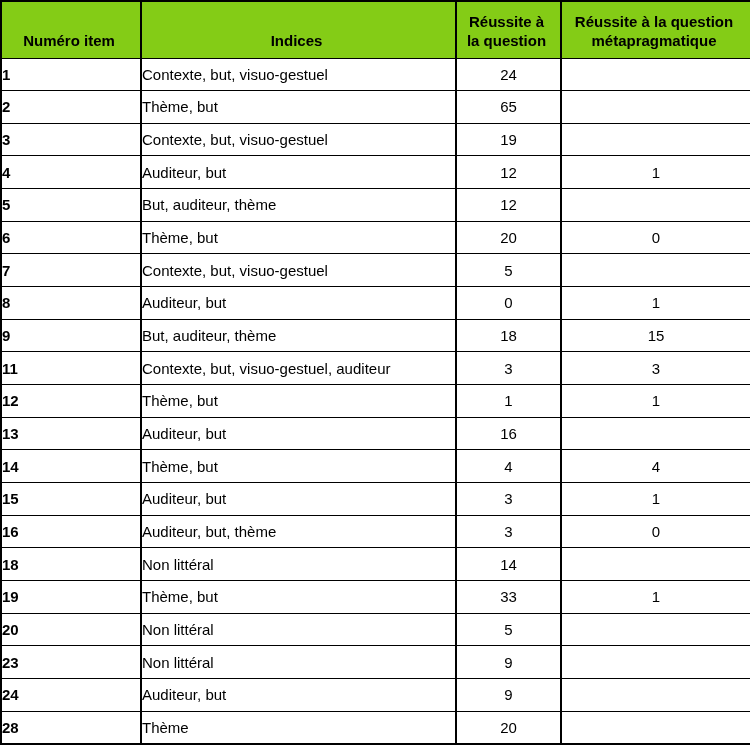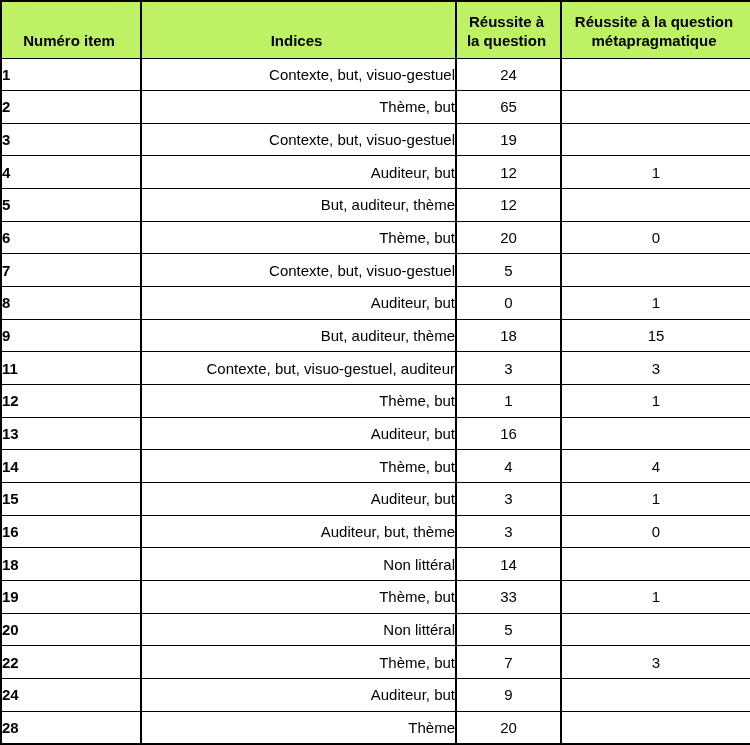--- a/index.html
+++ b/index.html
@@ -32,41 +32,41 @@
   table.results thead tr {
     height: 57px;
   }
 
   table.results th {
     font-weight: bold;
     text-align: center;
     vertical-align: bottom;
     padding: 0 8px 7px 4px;
     line-height: 1.25;
-    background: #bef264;
+    background: #84cc16;
   }
 
   table.results tbody tr {
     height: 26px;
   }
 
   table.results td {
     vertical-align: middle;
     padding: 0;
     background: #ffffff;
   }
 
   td.cell-item {
     font-weight: bold;
     text-align: left;
     padding-left: 7px;
   }
 
   td.cell-indices {
-    text-align: right;
+    text-align: left;
     padding-left: 9px;
   }
 
   td.cell-num {
     text-align: center;
   }
 
   td.cell-shaded {
     background-color: var(--shade, #d9d9d9);
     background-clip: content-box;
@@ -194,24 +194,24 @@
         <td class="cell-num">33</td>
         <td class="cell-num">1</td>
       </tr>
       <tr>
         <td class="cell-item">20</td>
         <td class="cell-indices">Non littéral</td>
         <td class="cell-num">5</td>
         <td class="cell-shaded"></td>
       </tr>
       <tr>
-        <td class="cell-item">22</td>
-        <td class="cell-indices">Thème, but</td>
-        <td class="cell-num">7</td>
-        <td class="cell-num">3</td>
+        <td class="cell-item">23</td>
+        <td class="cell-indices">Non littéral</td>
+        <td class="cell-num">9</td>
+        <td class="cell-shaded"></td>
       </tr>
       <tr>
         <td class="cell-item">24</td>
         <td class="cell-indices">Auditeur, but</td>
         <td class="cell-num">9</td>
         <td class="cell-shaded"></td>
       </tr>
       <tr>
         <td class="cell-item">28</td>
         <td class="cell-indices">Thème</td>

